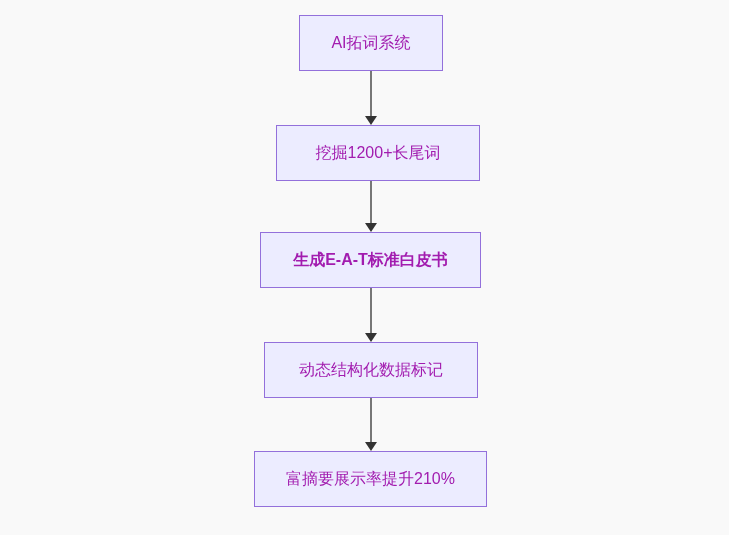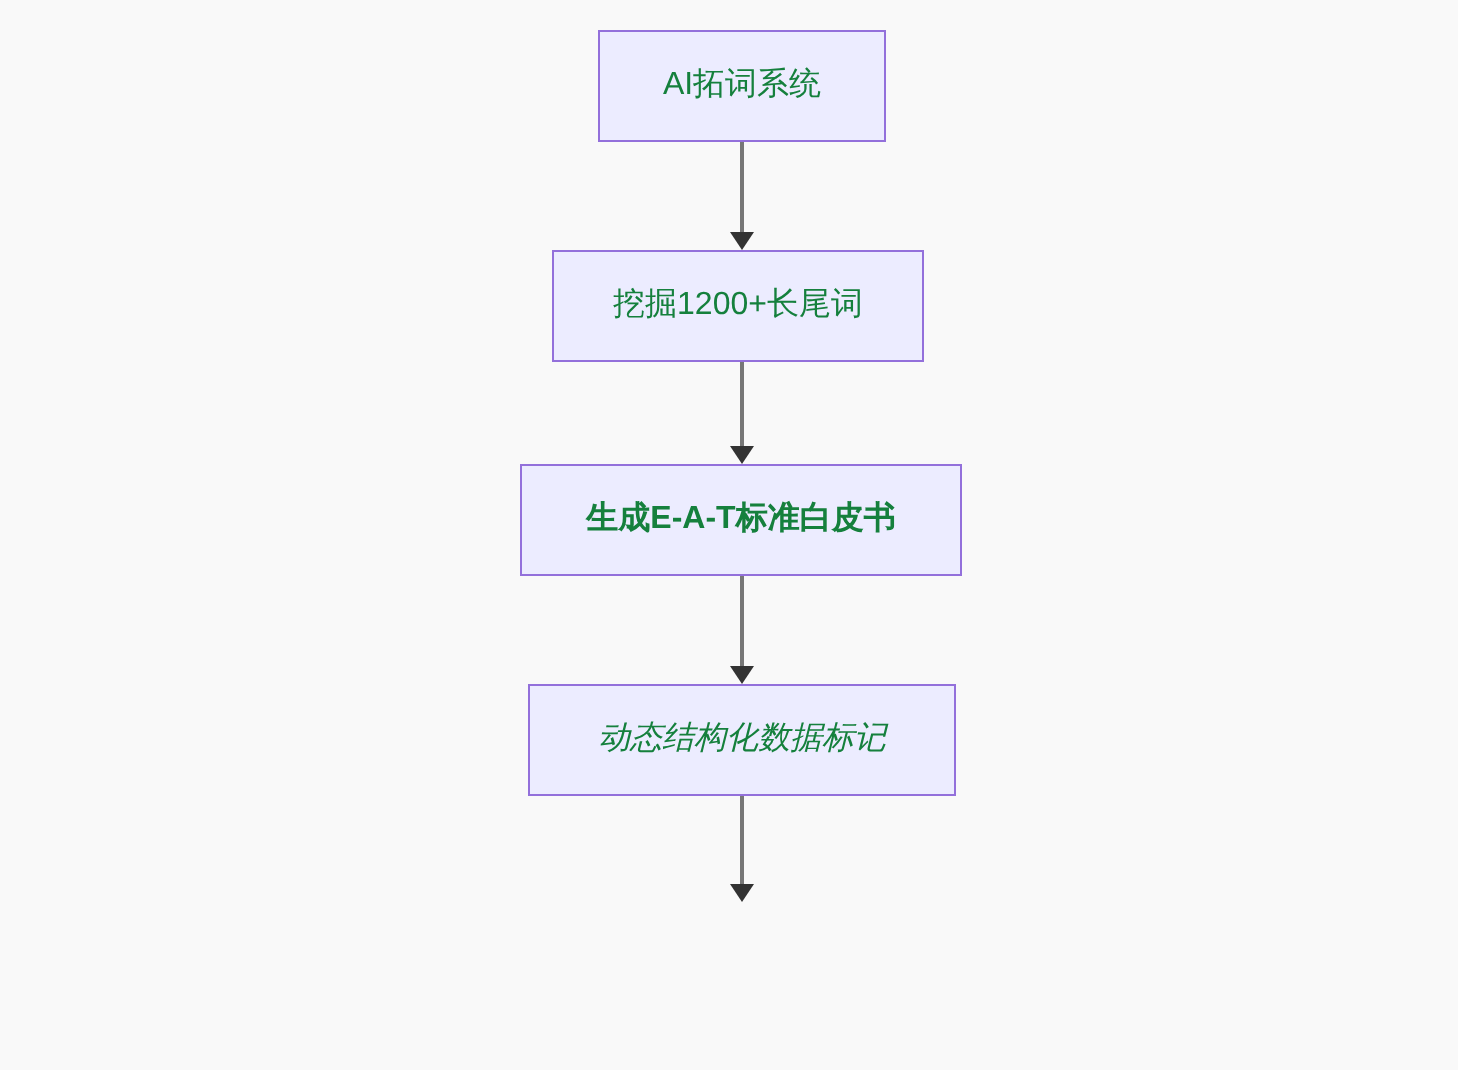--- a/index.html
+++ b/index.html
@@ -13,32 +13,32 @@
     width: 729px;
     height: 535px;
     background: #f9f9f9;
     overflow: hidden;
   }
   .node {
     position: absolute;
     box-sizing: border-box;
     background: #ECECFF;
     border: 1px solid #9370DB;
-    color: #15803d;
+    color: #a21caf;
     font-size: 16px;
     display: flex;
     align-items: center;
     justify-content: center;
     text-align: center;
     line-height: 1.2;
   }
   .n1 { left: 299px; top: 15px;  width: 144px; height: 56px; }
-  .n2 { left: 276px; top: 125px; width: 186px; height: 56px; }
+  .n2 { left: 276px; top: 125px; width: 204px; height: 56px; }
   .n3 { left: 260px; top: 232px; width: 221px; height: 56px; font-weight: bold; }
-  .n4 { left: 264px; top: 342px; width: 214px; height: 56px; font-style: italic; }
+  .n4 { left: 264px; top: 342px; width: 214px; height: 56px; }
   .n5 { left: 254px; top: 451px; width: 233px; height: 56px; }
 
   .edge {
     position: absolute;
     left: 364px;            
     width: 14px;
     display: flex;
     flex-direction: column;
     align-items: center;
   }
@@ -94,14 +94,17 @@
 
   <div class="node n4">
     <span>动态结构化数据标记</span>
   </div>
 
   <div class="edge e4">
     <div class="line"></div>
     <div class="arrowhead"></div>
   </div>
 
+  <div class="node n5">
+    <span>富摘要展示率提升210%</span>
+  </div>
 
 </div>
 
 </body></html>

